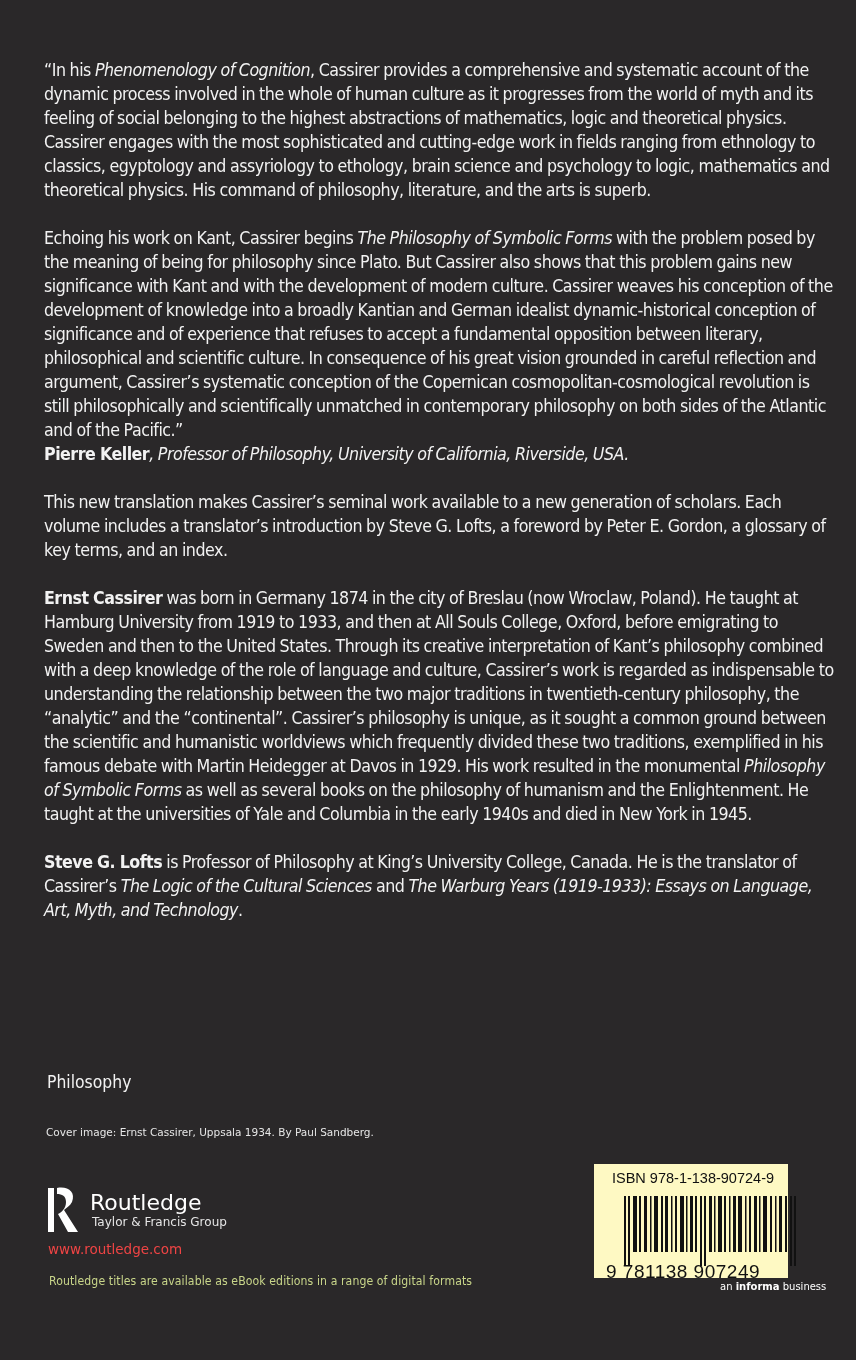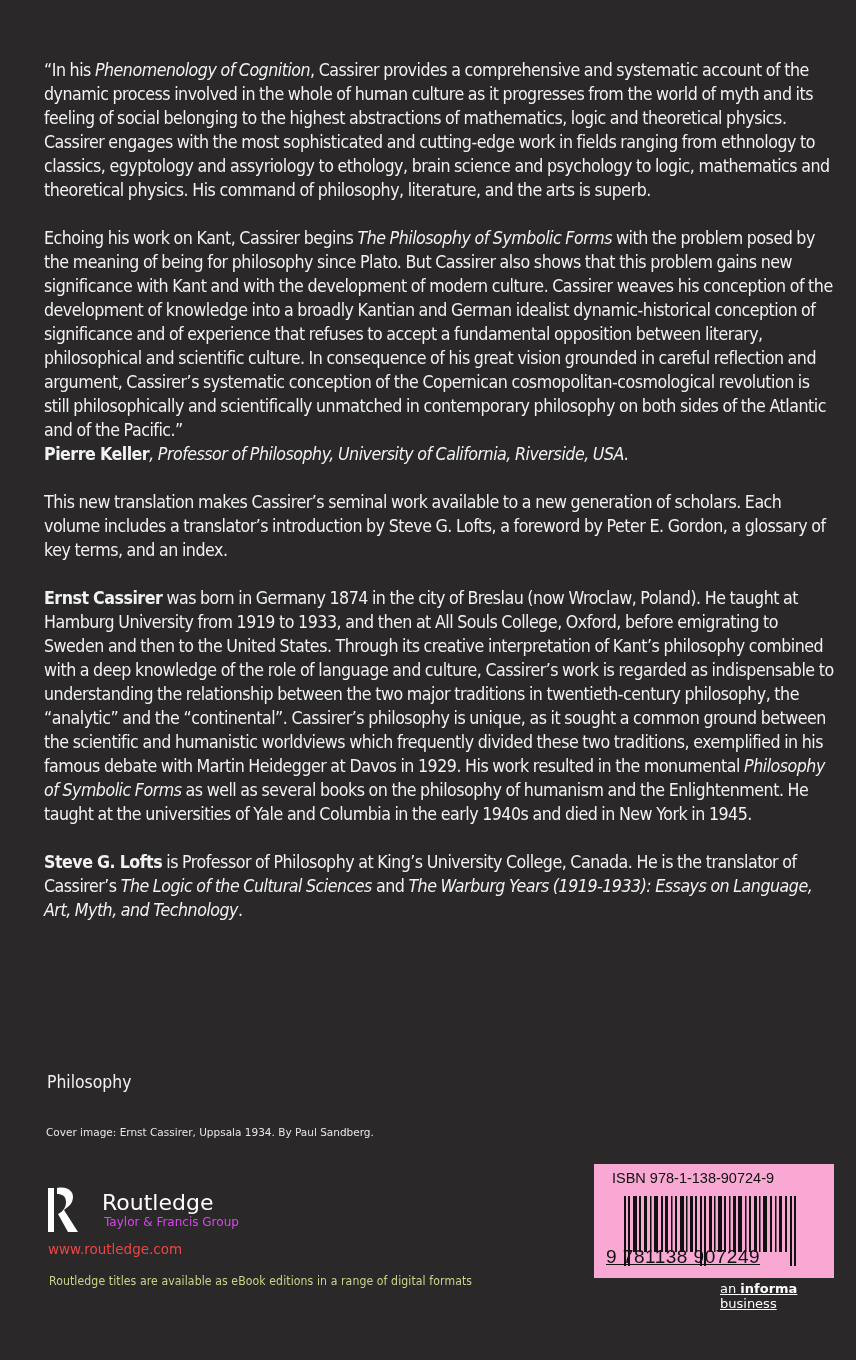--- a/index.html
+++ b/index.html
@@ -33,53 +33,53 @@
   }
   .credit {
     position: absolute; left: 46px; top: 1124px;
     font-size: 10.5px; line-height: 16px; color: #e6e6e6;
   }
   .logo {
     position: absolute; left: 48px; top: 1186px;
     display: flex; align-items: center;
   }
   .logo-mark { width: 34px; height: 48px; position: relative; }
-  .logo-words { margin-left: 20px; }
+  .logo-words { margin-left: 8px; }
   .logo-name { font-size: 22px; line-height: 24px; color: #fff; }
-  .logo-group { font-size: 12px; line-height: 14px; color: #d946ef; margin-left: 2px; }
+  .logo-group { font-size: 12px; line-height: 14px; color: #e5e5e5; margin-left: 2px; }
   .url {
     position: absolute; left: 48px; top: 1241px;
     font-size: 13.5px; color: #ef4444;
   }
   .ebook {
     position: absolute; left: 49px; top: 1274px;
     font-size: 11.5px; color: #c9d68a; letter-spacing: 0.1px;
     transform: scaleX(0.95); transform-origin: left top;
   }
   .isbn-box {
     position: absolute; left: 594px; top: 1164px;
-    width: 240px; height: 114px;
-    background: #f9a8d4; color: #111;
+    width: 194px; height: 114px;
+    background: #fef9c3; color: #111;
   }
   .isbn-label {
     position: absolute; left: 18px; top: 6px;
     font-family: "Liberation Sans", sans-serif; font-size: 14.5px; color: #111;
   }
   .barcode {
     position: absolute; left: 30px; top: 32px;
     width: 178px; height: 70px;
   }
   .barcode-digits {
-    position: absolute; left: 12px; top: 82px;
+    position: absolute; left: 12px; top: 97px;
     font-family: "Liberation Sans", sans-serif; font-size: 19px; color: #111;
-    letter-spacing: 0.5px; background: transparent; text-decoration: underline;
+    letter-spacing: 0.5px; background: transparent;
   }
   .informa {
     position: absolute; left: 720px; top: 1281px;
-    font-size: 13px; color: #fff; text-decoration: underline;
+    font-size: 10px; color: #fff;
   }
   .informa b { font-weight: bold; }
 </style>
 </head>
 <body>
 
 <div class="text-col">
   <p class="para"><span>“In his </span><i>Phenomenology of Cognition</i><span>, Cassirer provides a comprehensive and systematic account of the dynamic process involved in the whole of human culture as it progresses from the world of myth and its feeling of social belonging to the highest abstractions of mathematics, logic and theoretical physics. Cassirer engages with the most sophisticated and cutting-edge work in fields ranging from ethnology to classics, egyptology and assyriology to ethology, brain science and psychology to logic, mathematics and theoretical physics. His command of philosophy, literature, and the arts is superb.</span></p>
   <p class="para" style="margin-bottom:24px"><span>Echoing his work on Kant, Cassirer begins </span><i>The Philosophy of Symbolic Forms</i><span> with the problem posed by the meaning of being for philosophy since Plato. But Cassirer also shows that this problem gains new significance with Kant and with the development of modern culture. Cassirer weaves his conception of the development of knowledge into a broadly Kantian and German idealist dynamic-historical conception of significance and of experience that refuses to accept a fundamental opposition between literary, philosophical and scientific culture. In consequence of his great vision grounded in careful reflection and argument, Cassirer’s systematic conception of the Copernican cosmopolitan-cosmological revolution is still philosophically and scientifically unmatched in contemporary philosophy on both sides of the Atlantic and of the Pacific.”</span><br><b>Pierre Keller</b><i>, Professor of Philosophy, University of California, Riverside, USA.</i></p>
   <p class="para">This new translation makes Cassirer’s seminal work available to a new generation of scholars. Each volume includes a translator’s introduction by Steve G. Lofts, a foreword by Peter E. Gordon, a glossary of key terms, and an index.</p>

